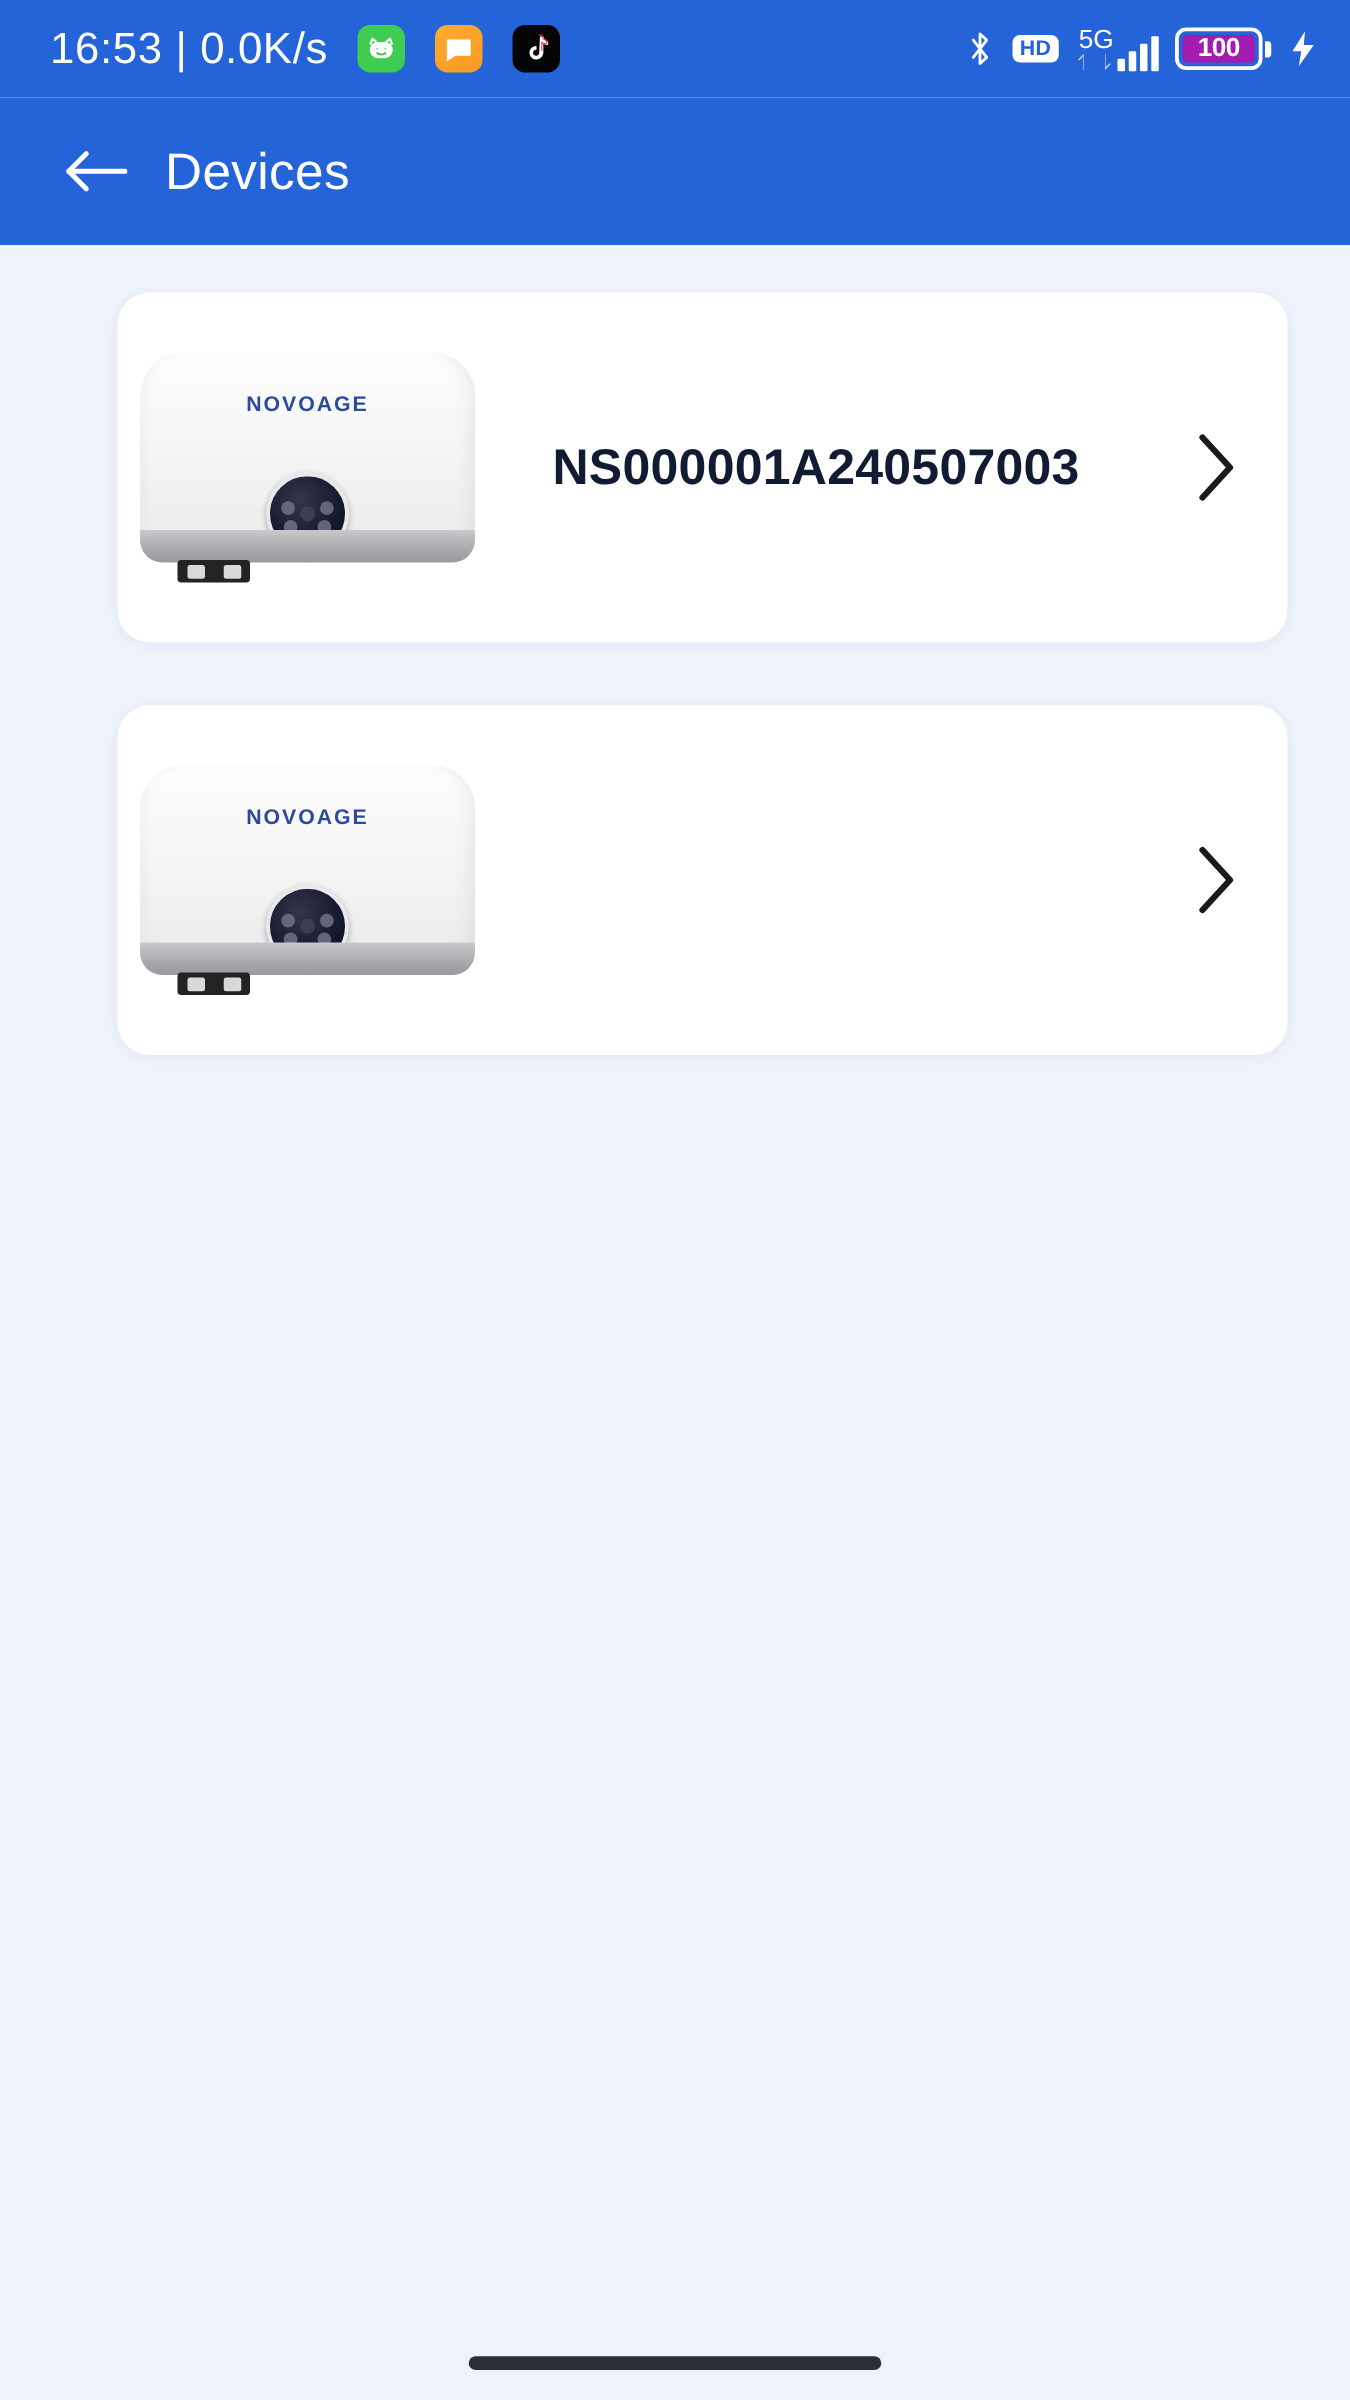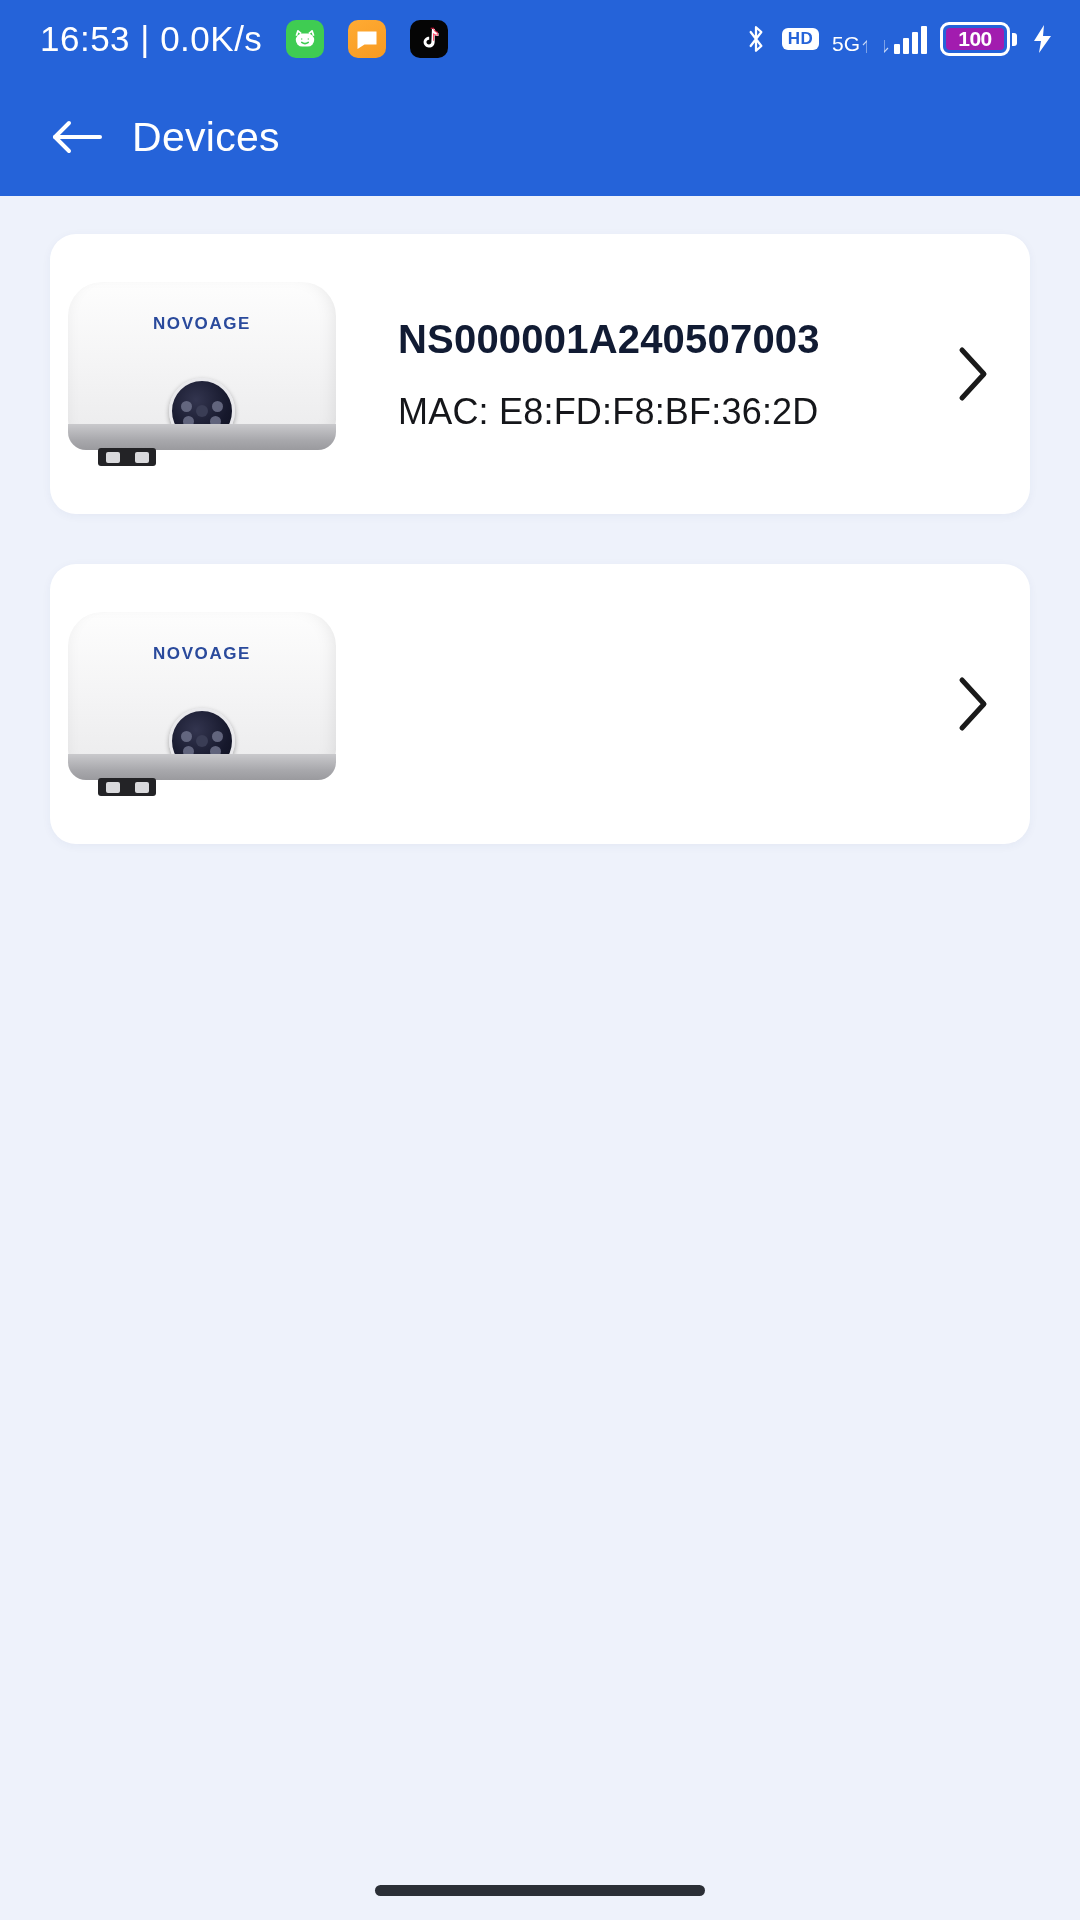--- a/index.html
+++ b/index.html
@@ -35,21 +35,21 @@
   .ic-tok svg{ width:22px; height:24px; }
 
   .sb-right{ display:flex; align-items:center; gap:13px; }
   .bt-icon svg{ width:26px; height:30px; display:block; }
   .hd-badge{
     background:#fff; color:#2563d9; border-radius:6px;
     font-size:17px; font-weight:700; padding:2px 6px 3px; line-height:1;
     letter-spacing:.3px;
   }
   .net{ display:flex; align-items:flex-end; gap:3px; }
-  .net-col{ display:flex; flex-direction:row; align-items:flex-end; }
+  .net-col{ display:flex; flex-direction:column; align-items:flex-end; }
   .g5{ color:#fff; font-size:21px; line-height:20px; font-weight:400; }
   .updown{ display:flex; gap:1px; }
   .updown svg{ width:15px; height:15px; opacity:.75; }
   .bars{ display:flex; align-items:flex-end; gap:3px; height:30px; }
   .bars i{ display:block; width:6px; background:#fff; border-radius:1px; }
   .bars i:nth-child(1){ height:10px; }
   .bars i:nth-child(2){ height:16px; }
   .bars i:nth-child(3){ height:22px; }
   .bars i:nth-child(4){ height:28px; }
   .battery{ display:flex; align-items:center; }
@@ -78,20 +78,21 @@
                display:flex; align-items:center; justify-content:center; }
   .back-arrow svg{ width:52px; height:36px; }
   .appbar-title{ color:#fff; font-size:41px; font-weight:500; letter-spacing:.3px; }
 
   
   .content{
     height:calc(1920px - 78px - 118px);
     background:#eef2fb;
     padding:38px 50px 0;
     overflow:hidden;
+    margin-left:44px;
   }
   .device-card{
     background:#fff;
     border-radius:26px;
     height:280px;
     margin-bottom:50px;
     display:flex;
     align-items:center;
     padding:0 26px 0 10px;
     cursor:pointer;
@@ -264,21 +265,20 @@
         </div>
       </div>
       <div class="inv-base"></div>
       <div class="inv-foot">
           <span></span>
           <span></span>
         </div>
     </div>
     <div class="device-info">
       <div class="device-id">NS000001A240507003</div>
-      <div class="device-mac">MAC: E8:FD:F8:BF:36:2D</div>
     </div>
     <span class="chevron">
       <svg viewBox="0 0 34 56" fill="none" stroke="#1a1a1a" stroke-width="5" stroke-linecap="round" stroke-linejoin="round">
         <path d="M6 4 L28 28 L6 52"></path>
       </svg>
     </span>
   </div>
 
   <div class="device-card">
     <div class="device-img">

